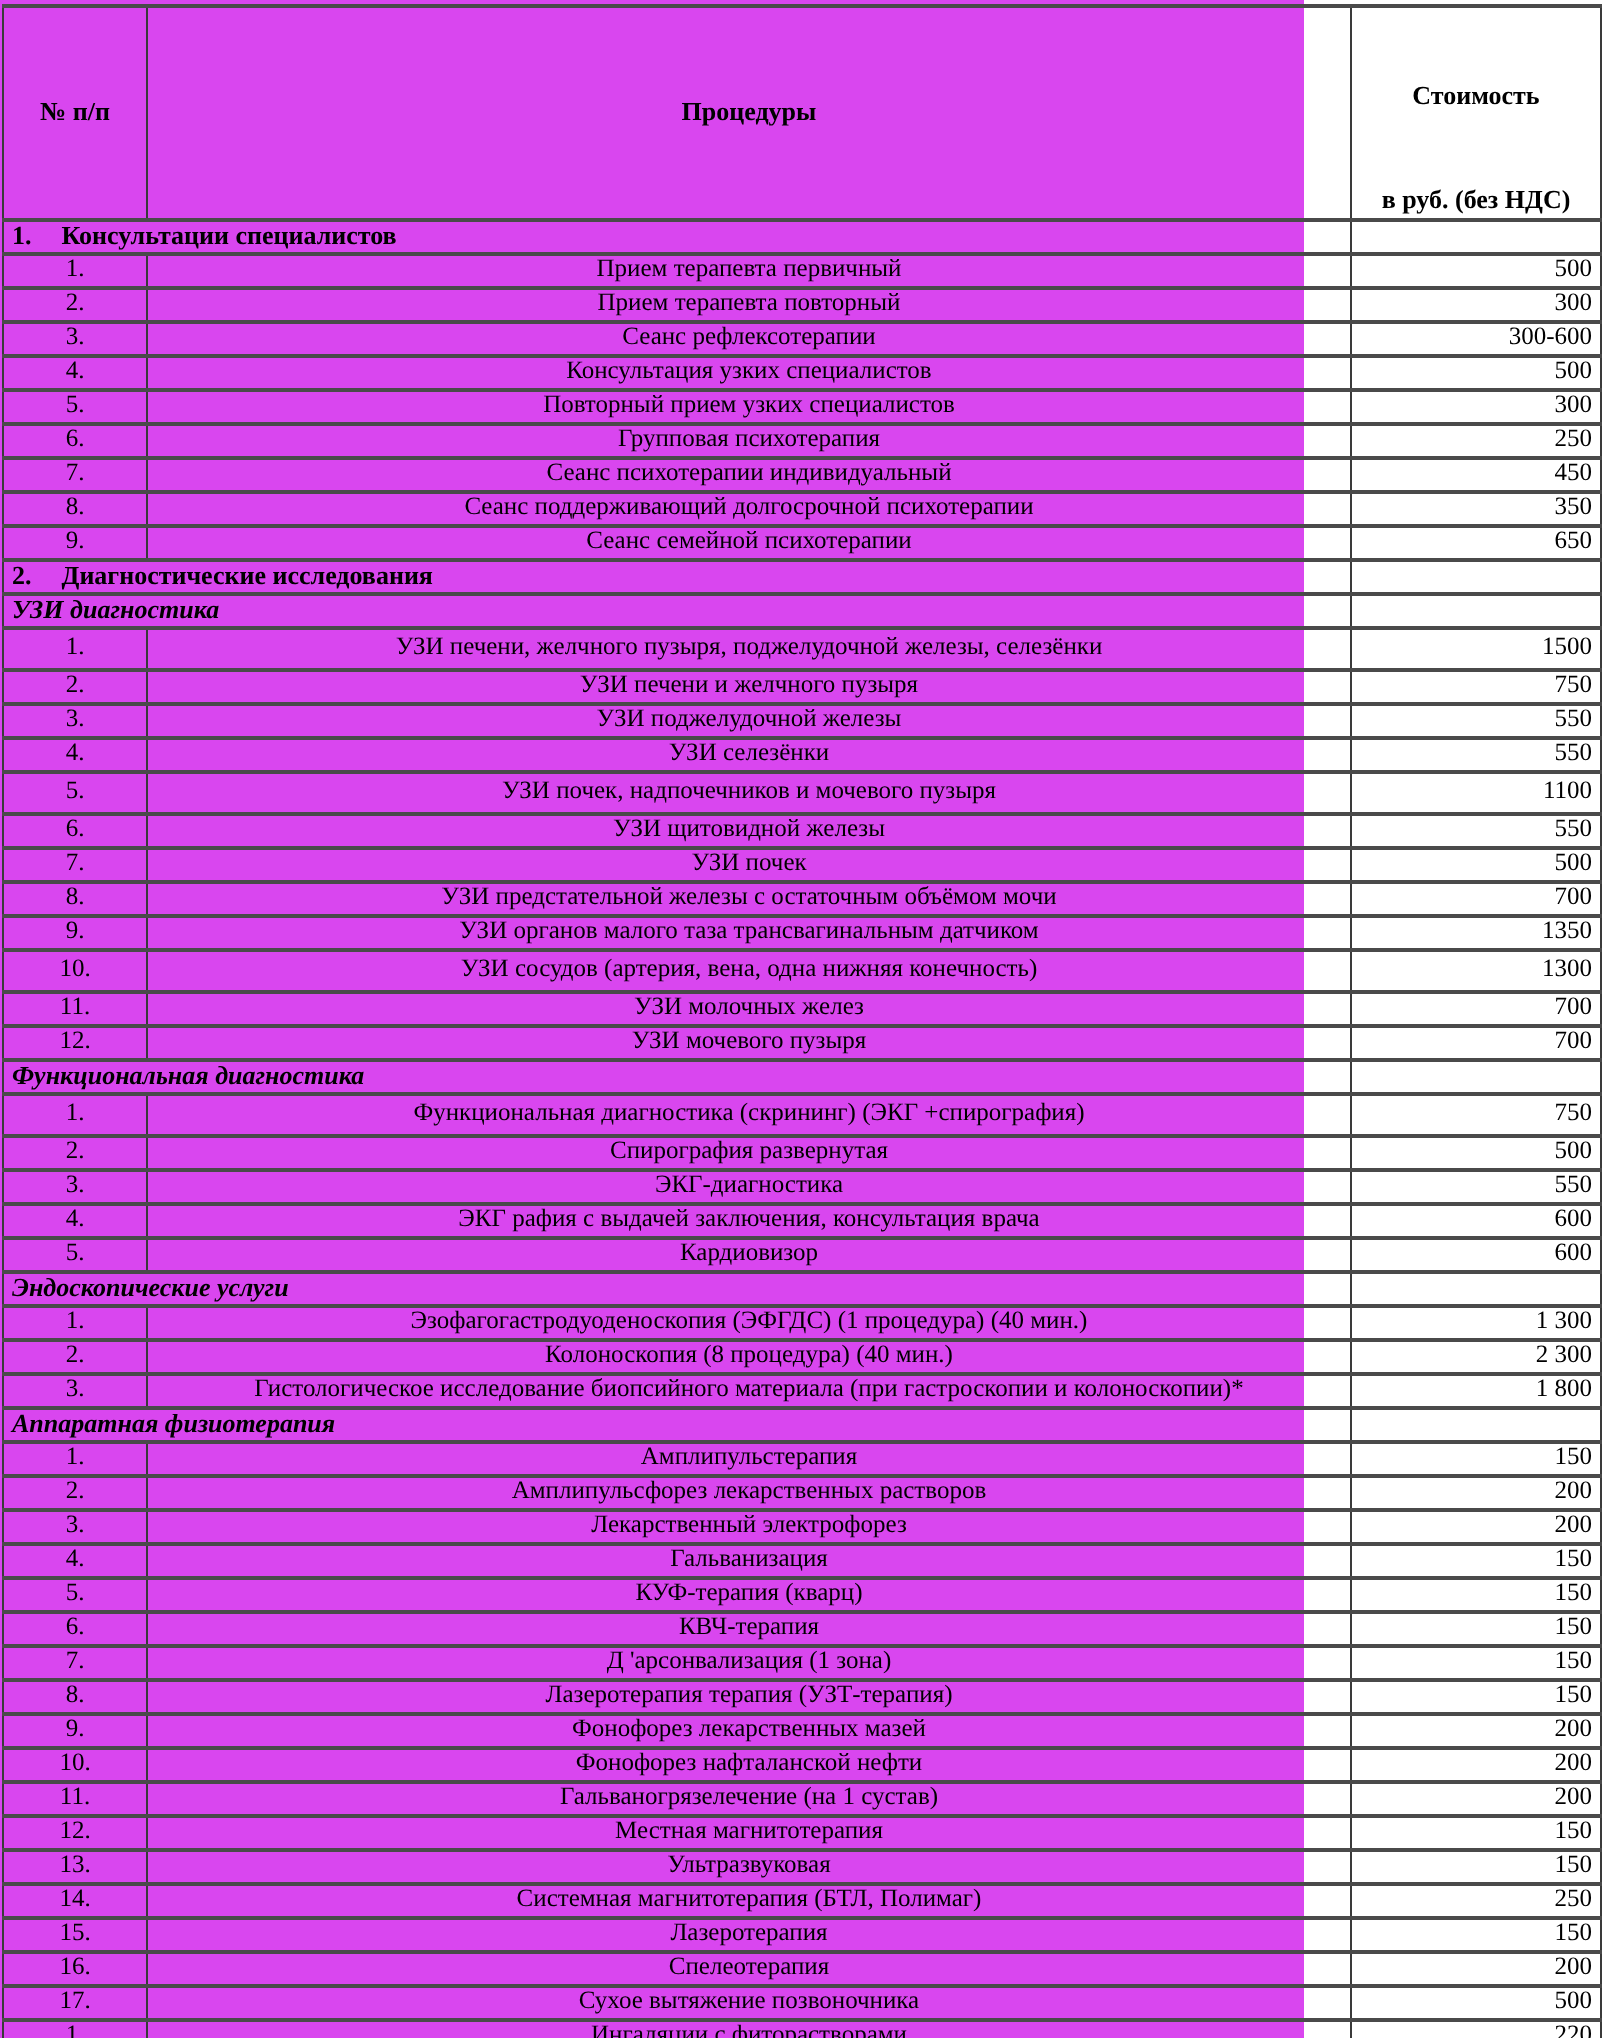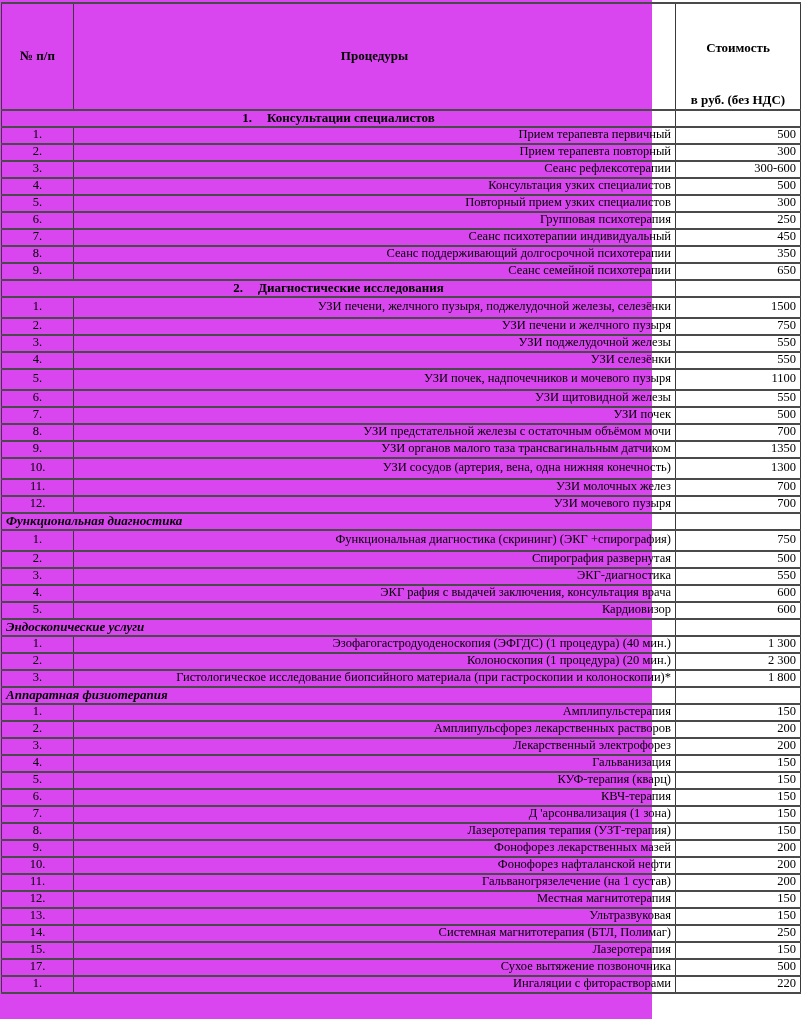--- a/index.html
+++ b/index.html
@@ -41,33 +41,32 @@
     text-align: center;
     line-height: 1.25;
   }
   th .cost-line { display: block; margin-top: 36px; }
   .c-num {
     text-align: center;
     font-size: 12.5px;
     line-height: 1.05;
   }
   .c-name {
-    text-align: right;
+    text-align: center;
     font-size: 12.5px;
     line-height: 1.05;
     padding-left: 7px;
     white-space: nowrap;
   }
   .c-price {
     text-align: right;
     font-size: 12.5px;
     line-height: 1.05;
   }
   .c-sec {
-    text-align: center;
     font-weight: bold;
     font-size: 13px;
     line-height: 1.05;
   }
   .sec-num { margin-right: 15px; }
   .c-sub {
     font-weight: bold;
     font-style: italic;
     font-size: 13px;
     line-height: 1.05;
@@ -141,20 +140,24 @@
         </tr>
         <tr>
           <td class="c-num">9.</td>
           <td class="c-name">Сеанс семейной  психотерапии</td>
           <td class="c-price">650</td>
         </tr>
         <tr>
           <td class="c-sec" colspan="2"><span class="sec-num">2.</span><span>Диагностические исследования</span></td>
           <td class="c-price"></td>
         </tr>
+        <tr>
+          <td class="c-sub" colspan="2">УЗИ диагностика</td>
+          <td class="c-price"></td>
+        </tr>
         <tr class="tall">
           <td class="c-num">1.</td>
           <td class="c-name">УЗИ  печени, желчного пузыря, поджелудочной  железы, селезёнки</td>
           <td class="c-price">1500</td>
         </tr>
         <tr>
           <td class="c-num">2.</td>
           <td class="c-name">УЗИ  печени  и желчного пузыря</td>
           <td class="c-price">750</td>
         </tr>
@@ -241,21 +244,21 @@
           <td class="c-sub" colspan="2">Эндоскопические услуги</td>
           <td class="c-price"></td>
         </tr>
         <tr>
           <td class="c-num">1.</td>
           <td class="c-name">Эзофагогастродуоденоскопия (ЭФГДС) (1 процедура) (40 мин.)</td>
           <td class="c-price">1 300</td>
         </tr>
         <tr>
           <td class="c-num">2.</td>
-          <td class="c-name">Колоноскопия (1 процедура) (20 мин.)</td>
+          <td class="c-name">Колоноскопия (8 процедура) (40 мин.)</td>
           <td class="c-price">2 300</td>
         </tr>
         <tr>
           <td class="c-num">3.</td>
           <td class="c-name">Гистологическое исследование биопсийного материала (при гастроскопии и колоноскопии)*</td>
           <td class="c-price">1 800</td>
         </tr>
         <tr>
           <td class="c-sub" colspan="2">Аппаратная физиотерапия</td>
           <td class="c-price"></td>
@@ -327,20 +330,25 @@
         </tr>
         <tr>
           <td class="c-num">14.</td>
           <td class="c-name">Системная магнитотерапия (БТЛ, Полимаг)</td>
           <td class="c-price">250</td>
         </tr>
         <tr>
           <td class="c-num">15.</td>
           <td class="c-name">Лазеротерапия</td>
           <td class="c-price">150</td>
+        </tr>
+        <tr>
+          <td class="c-num">16.</td>
+          <td class="c-name">Спелеотерапия</td>
+          <td class="c-price">200</td>
         </tr>
         <tr>
           <td class="c-num">17.</td>
           <td class="c-name">Сухое вытяжение позвоночника</td>
           <td class="c-price">500</td>
         </tr>
         <tr>
           <td class="c-num">1.</td>
           <td class="c-name">Ингаляции с фиторастворами</td>
           <td class="c-price">220</td>

